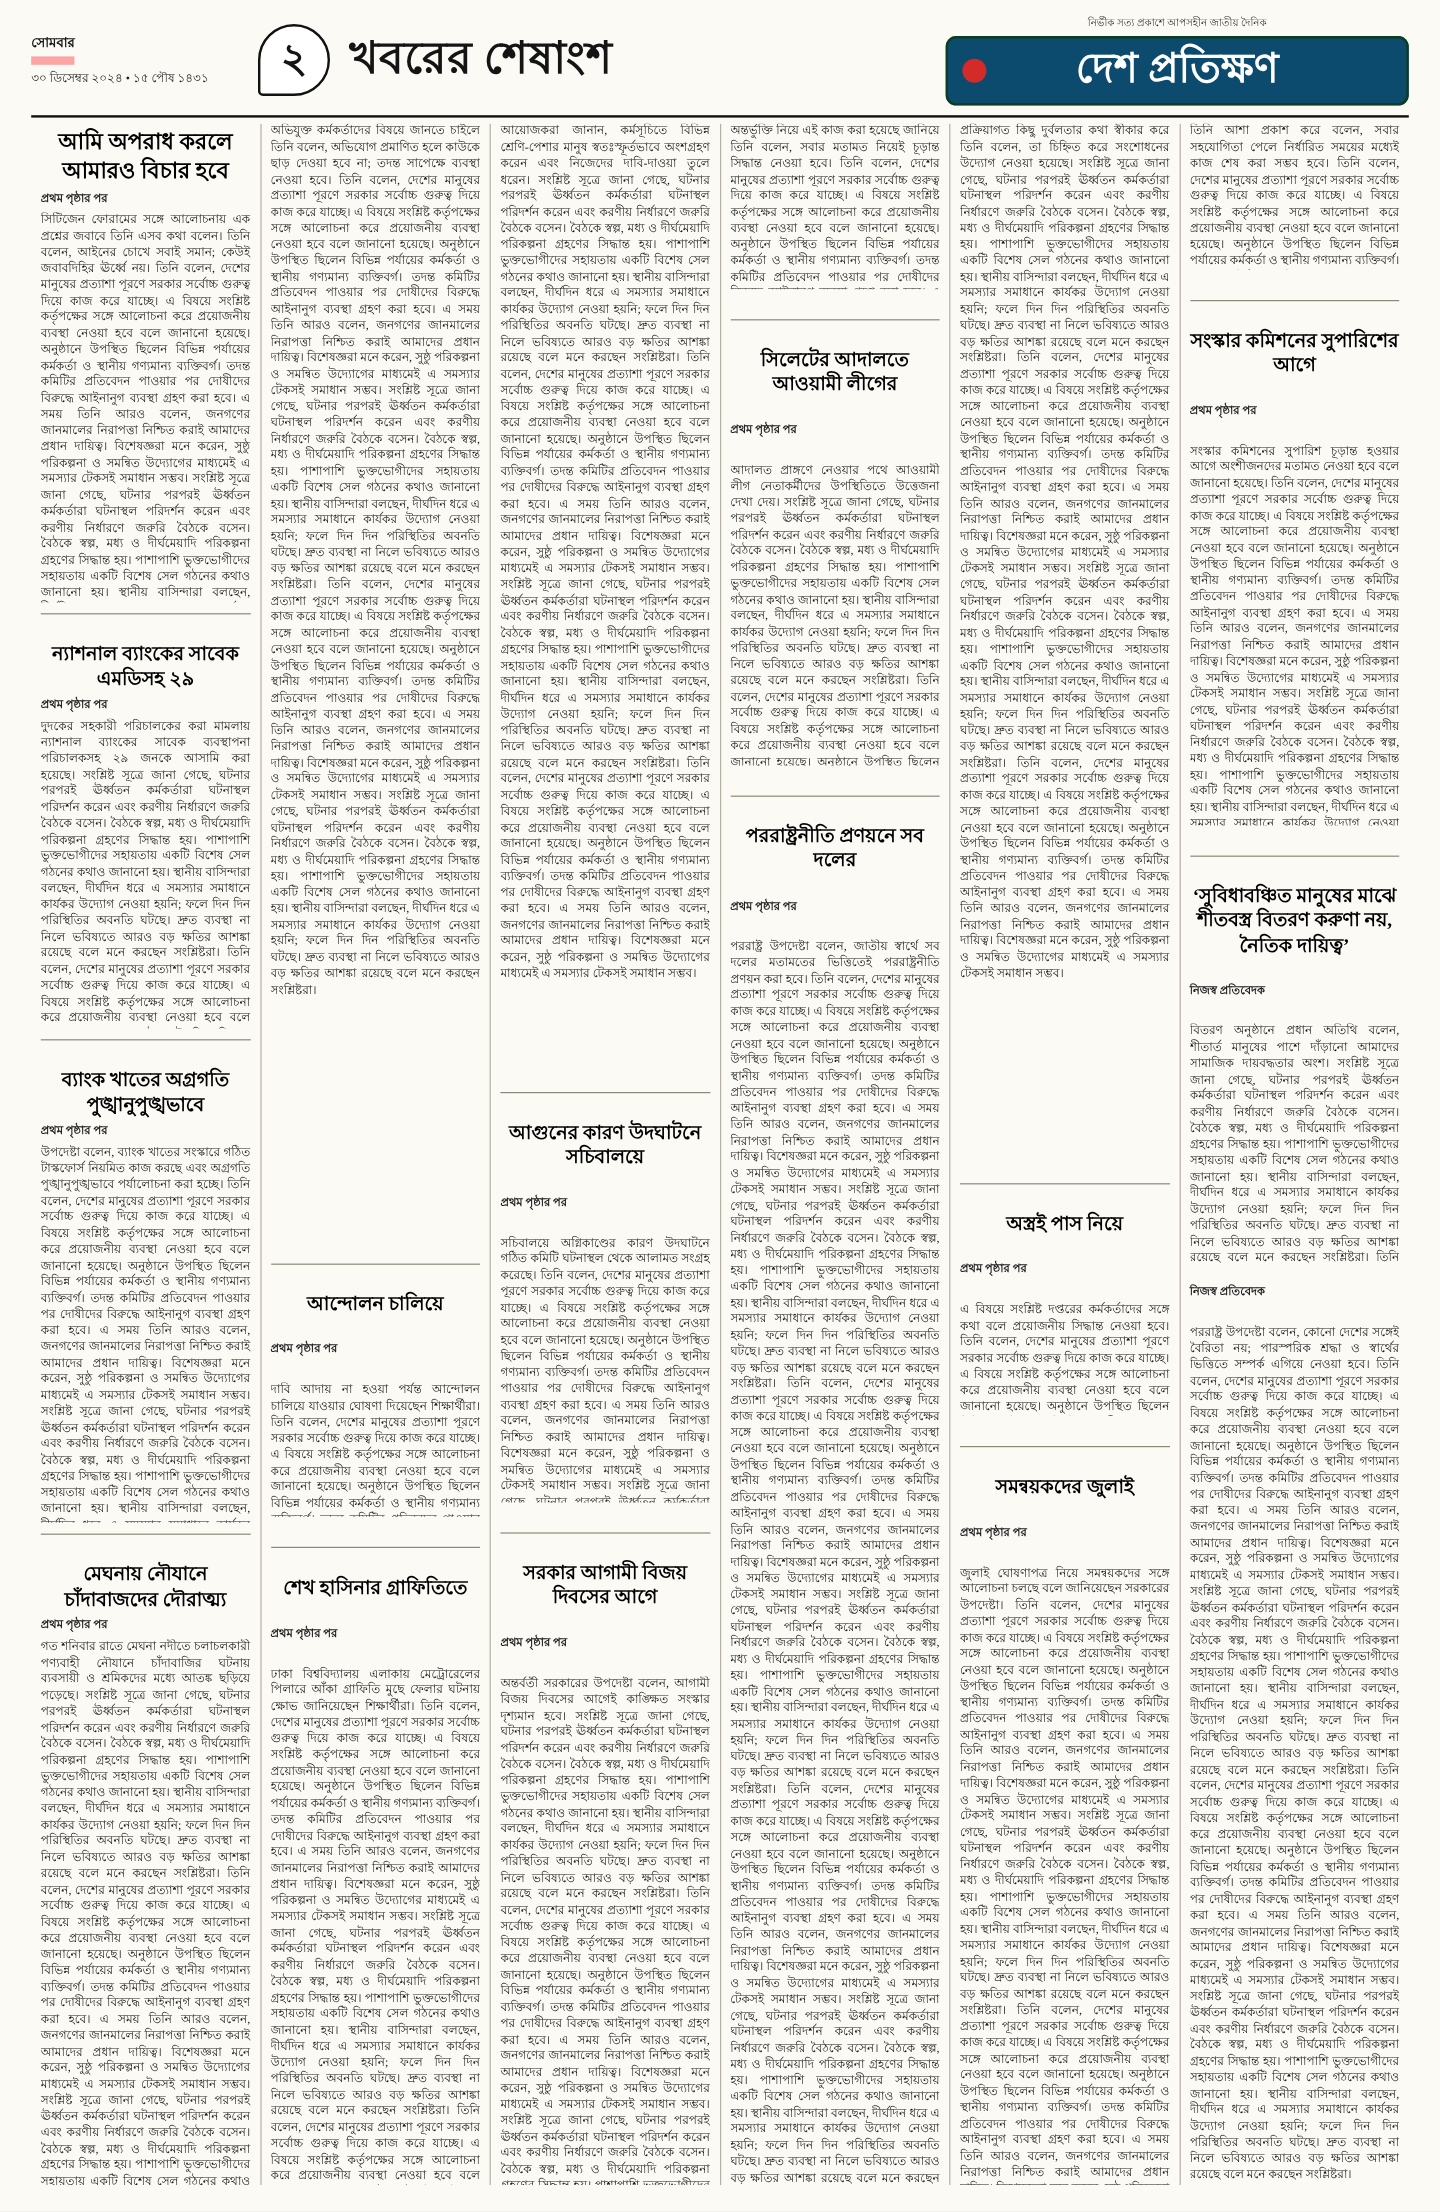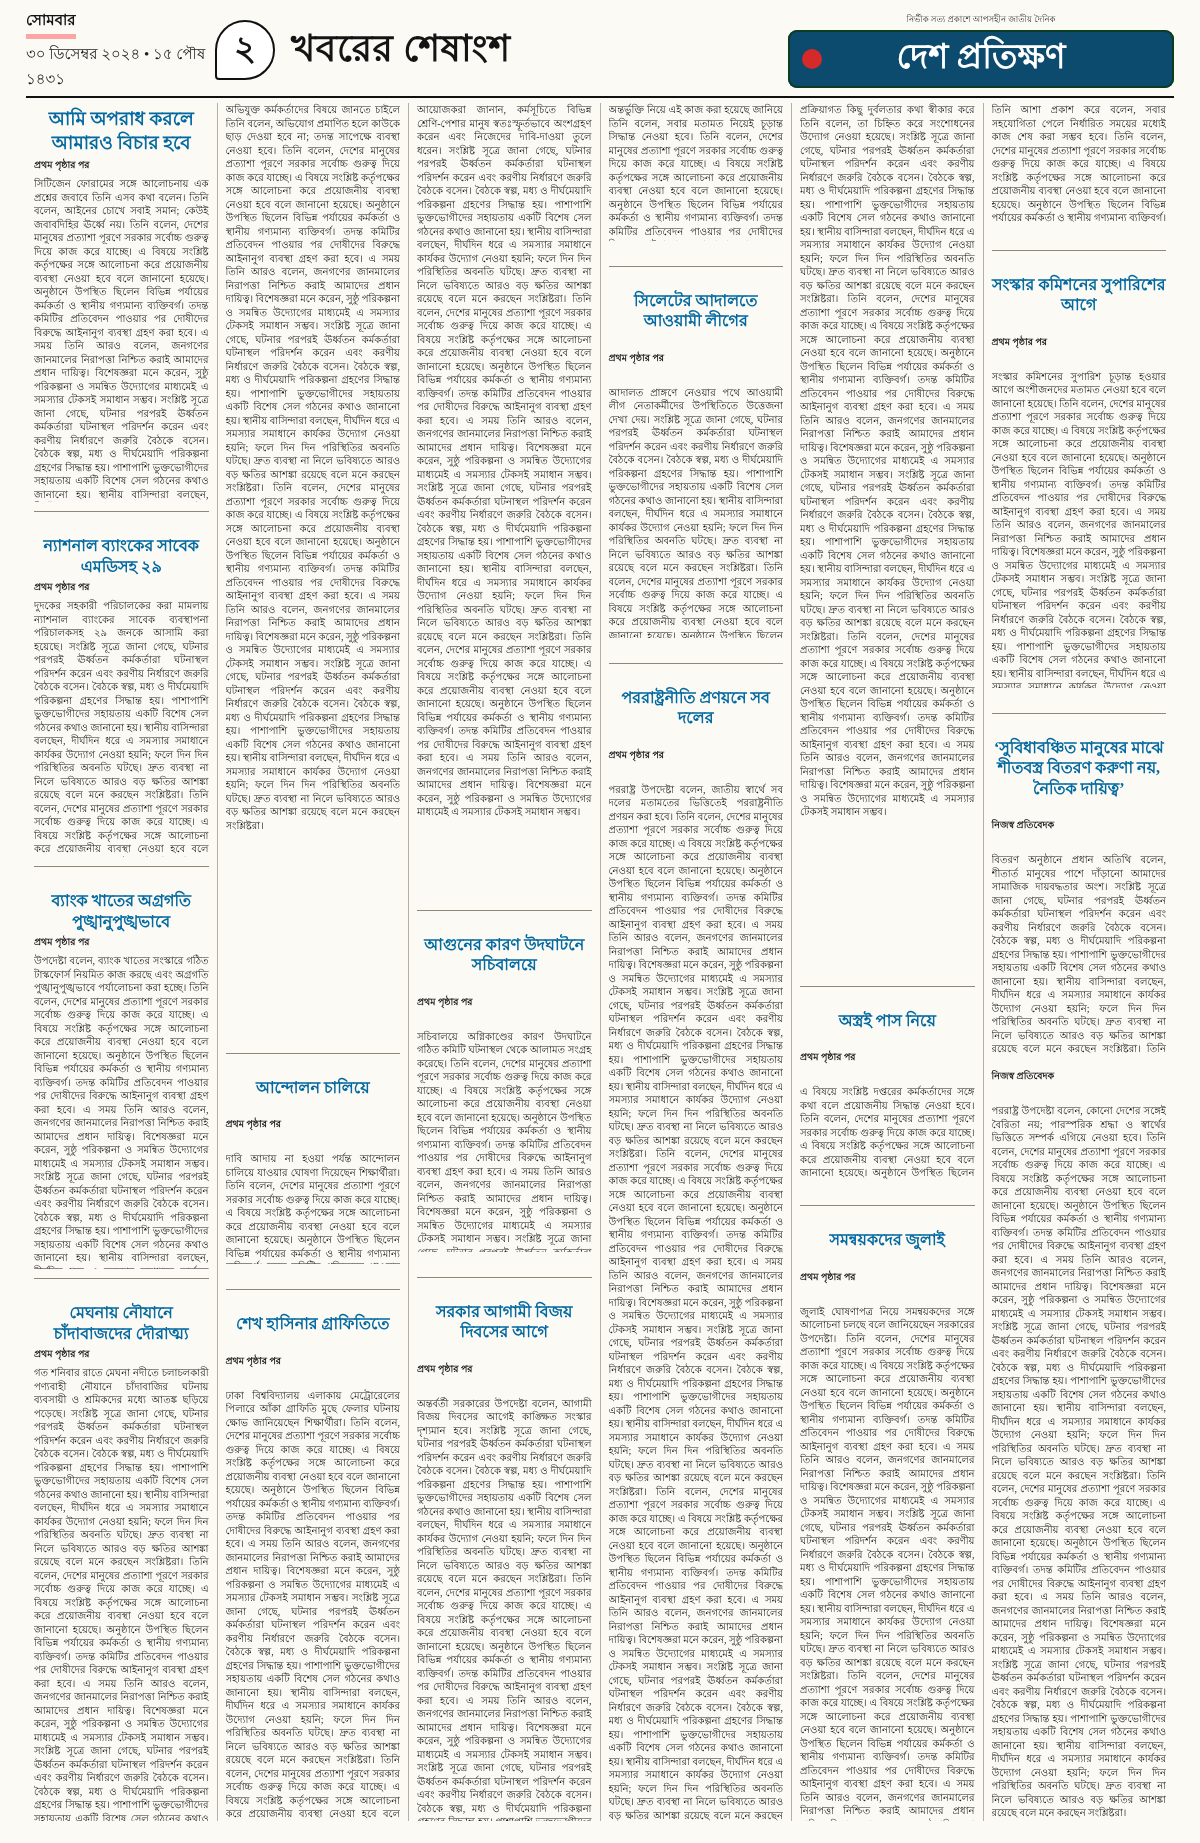--- a/index.html
+++ b/index.html
@@ -7,22 +7,22 @@
     width:1200px;height:1843px;background:#e9e6de;
     font-family:"Liberation Serif","DejaVu Serif",serif;color:#141414;
   }
   .page{
     width:1200px;height:1843px;background:#fbfaf4;
     padding:10px 26px 12px;box-sizing:border-box;overflow:hidden;
   }
   
   .header{display:flex;align-items:center;height:80px;border-bottom:2.5px solid #111;padding-bottom:6px;}
   .date-block{width:185px;}
-  .weekday{font-weight:bold;font-size:15px;border-bottom:5px solid #fca5a5;display:inline-block;padding-bottom:1px;}
-  .date-line{font-size:15px;margin-top:3px;color:#222;}
+  .weekday{font-weight:bold;font-size:11px;border-bottom:7px solid #fca5a5;display:inline-block;padding-bottom:1px;}
+  .date-line{font-size:10px;margin-top:3px;color:#222;}
   .page-num{
     width:56px;height:56px;border:2.5px solid #111;border-radius:50% 50% 50% 4px;
     display:flex;align-items:center;justify-content:center;
     font-size:34px;font-weight:bold;margin:0 16px 0 4px;flex:0 0 auto;background:#fff;
   }
   .section-title{font-size:37px;font-weight:bold;flex:1;letter-spacing:.5px;font-family:Liberation Serif, serif;}
   .masthead{width:386px;text-align:center;flex:0 0 auto;}
   .tagline{font-size:8.5px;margin-bottom:3px;color:#333;}
   .brand{
     background:#0c4a6e;color:#fff;border-radius:9px;height:58px;
@@ -30,21 +30,21 @@
     font-size:34px;font-weight:bold;position:relative;box-shadow:inset 0 0 0 2px #0d3d20;
   }
   .brand .emblem{position:absolute;left:14px;width:20px;height:20px;background:#d42a2a;border-radius:50%;}
   
   .columns{display:flex;height:1718px;margin-top:5px;overflow:hidden;}
   .col{flex:1 1 0;padding:0 8px;overflow:hidden;display:flex;flex-direction:column;min-width:0;}
   .col + .col{border-left:1px solid #b5b0a2;gap:16px;}
   .blk{flex:0 0 auto;}
   .blk.headline{
     font-weight:bold;font-size:16px;text-align:center;line-height:1.28;
-    margin:5px 0 3px;color:#0369a1;
+    margin:5px 0 3px;color:#000000;
   }
   .blk.headline.lg{font-size:18.5px;}
   .blk.sep{border-top:1px solid #8d8878;padding-top:24px;margin-top:9px;}
   .blk.sub{font-size:9.5px;font-weight:bold;margin-bottom:4px;color:#222;}
   .blk.body{
     font-size:10px;line-height:1.35;text-align:justify;overflow:hidden;
     color:#1c1c1c;word-break:break-word;
   }
   .blk.body.fill{flex:1 1 auto;min-height:0;}
 </style>

